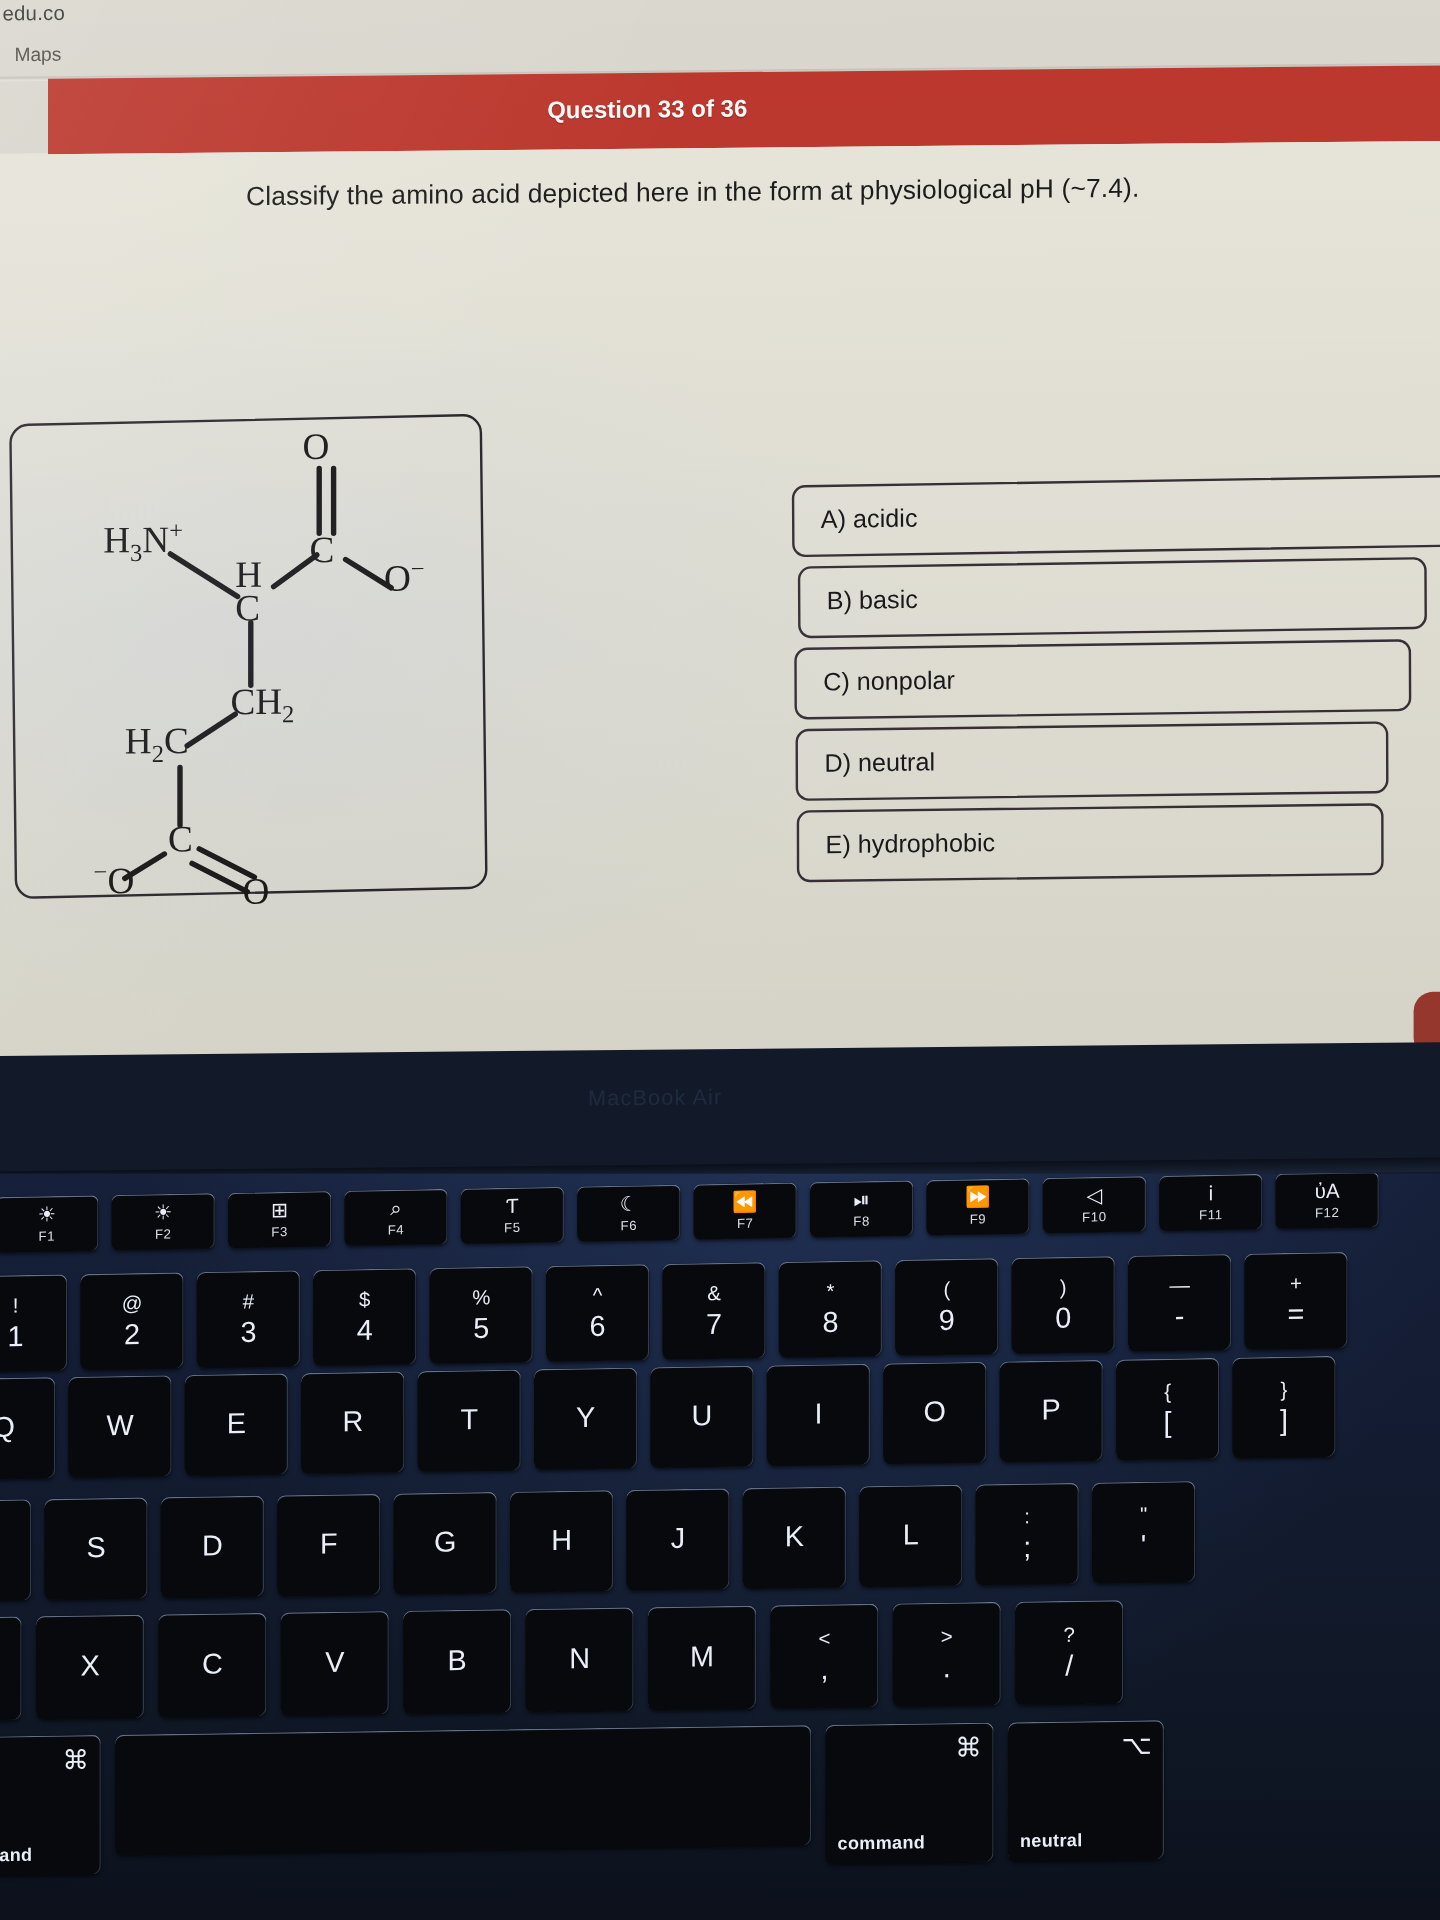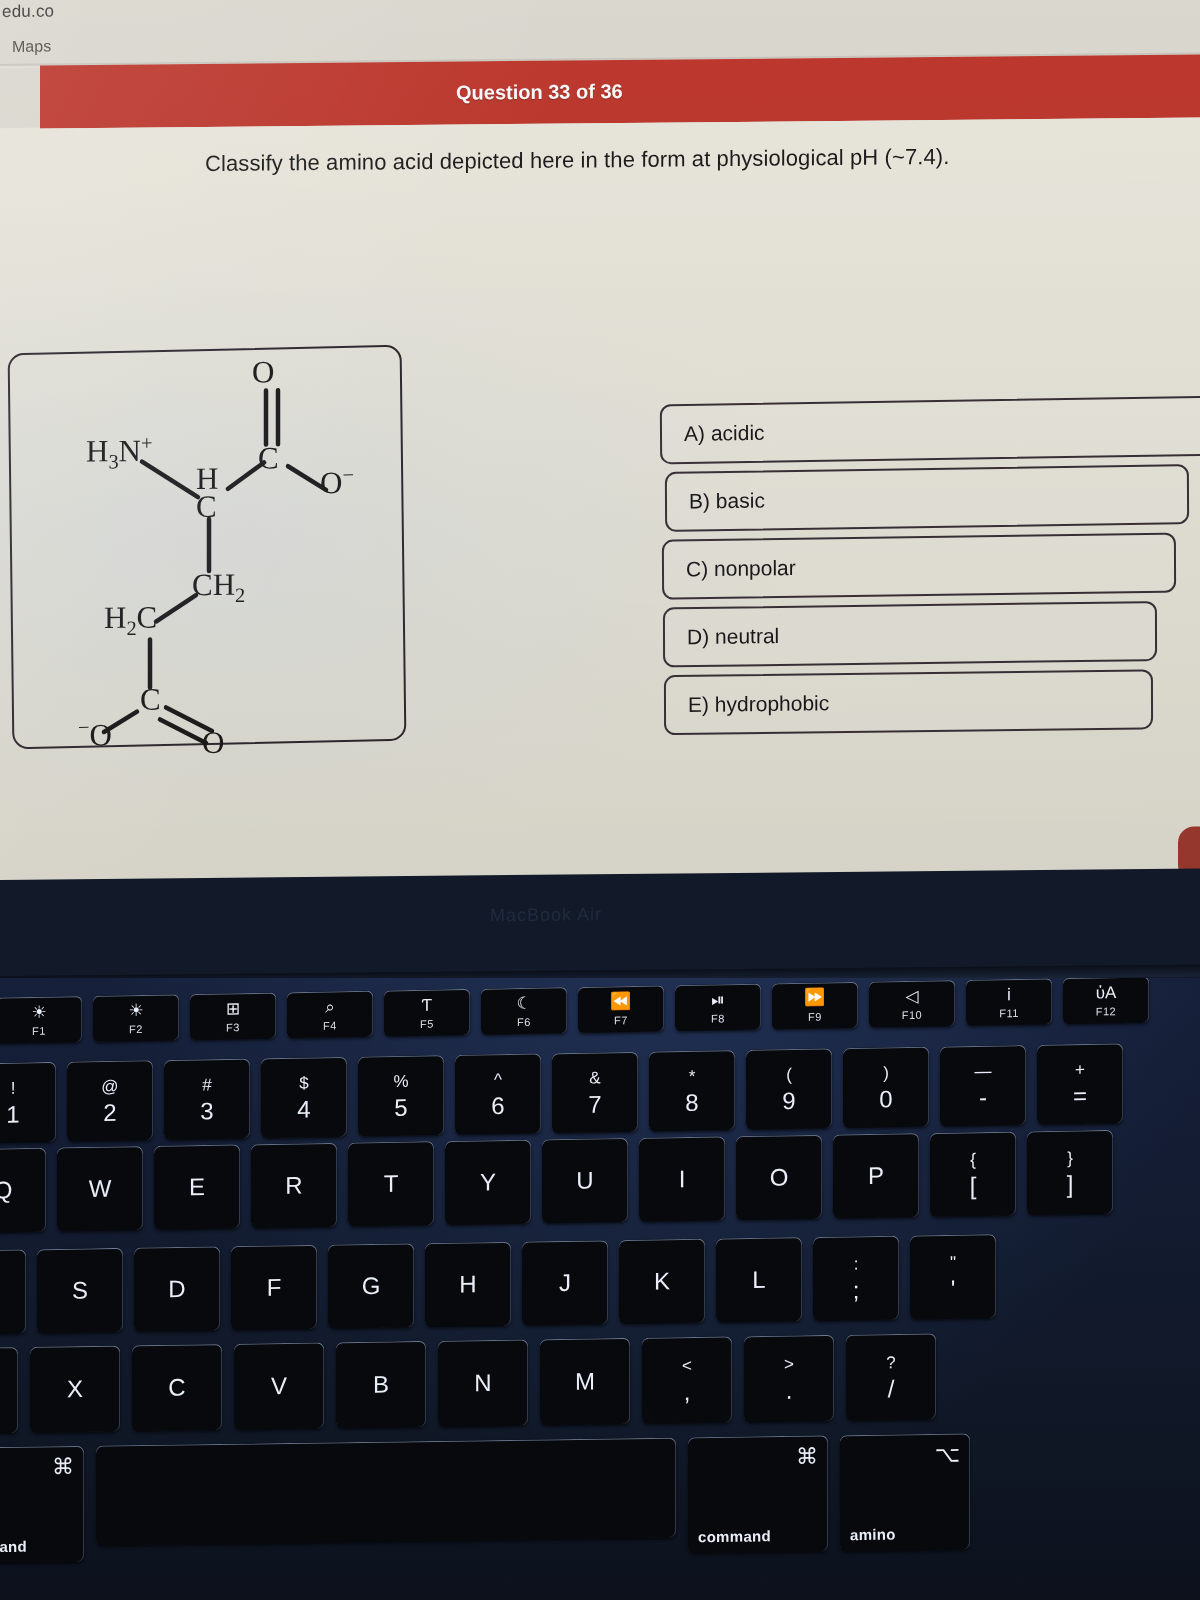--- a/index.html
+++ b/index.html
@@ -474,16 +474,16 @@
         <div class="cg">⌘</div>
         <div class="cl">command</div>
       </div>
       <div class="key space" style="width: 580px; height: 100px; margin-right: 12px;"></div>
       <div class="key cmd" style="width: 120px; height: 100px; margin-right: 12px;">
         <div class="cg">⌘</div>
         <div class="cl">command</div>
       </div>
       <div class="key cmd" style="width: 110px; height: 100px; margin-right: 12px;">
         <div class="cg">⌥</div>
-        <div class="cl">amino</div>
+        <div class="cl">neutral</div>
       </div>
     </div>
 </div>
 
 </body></html>

